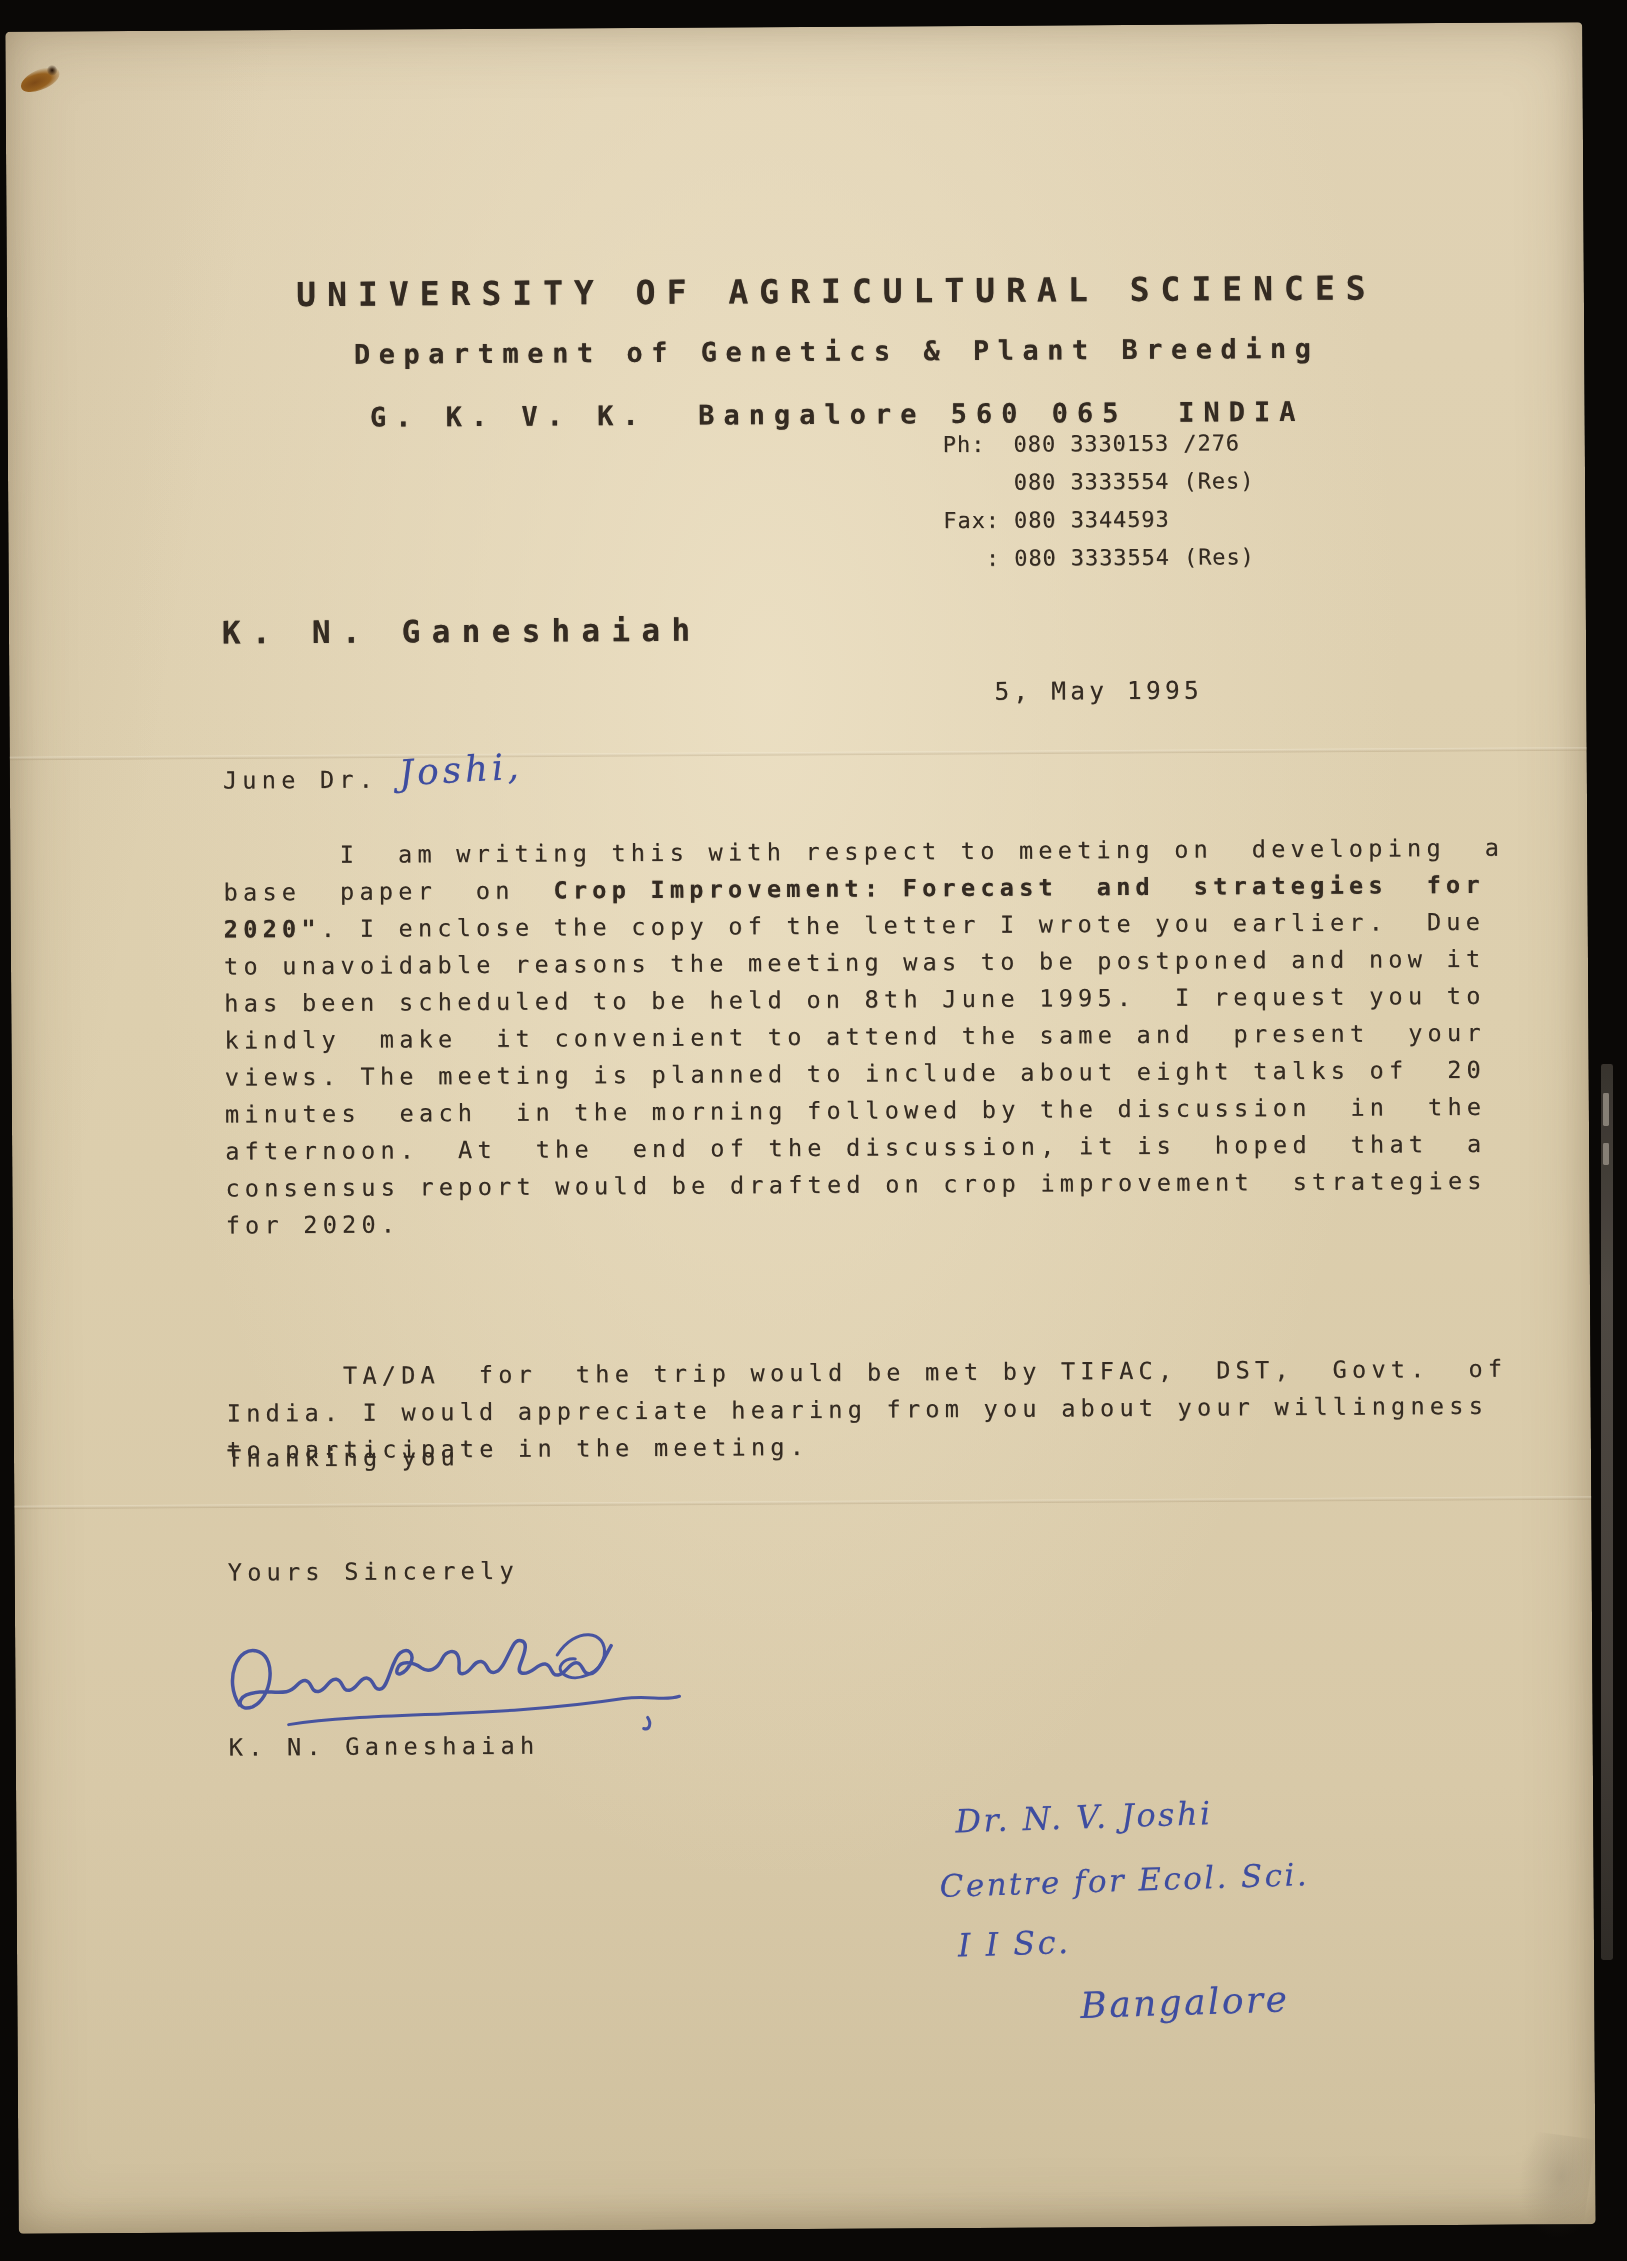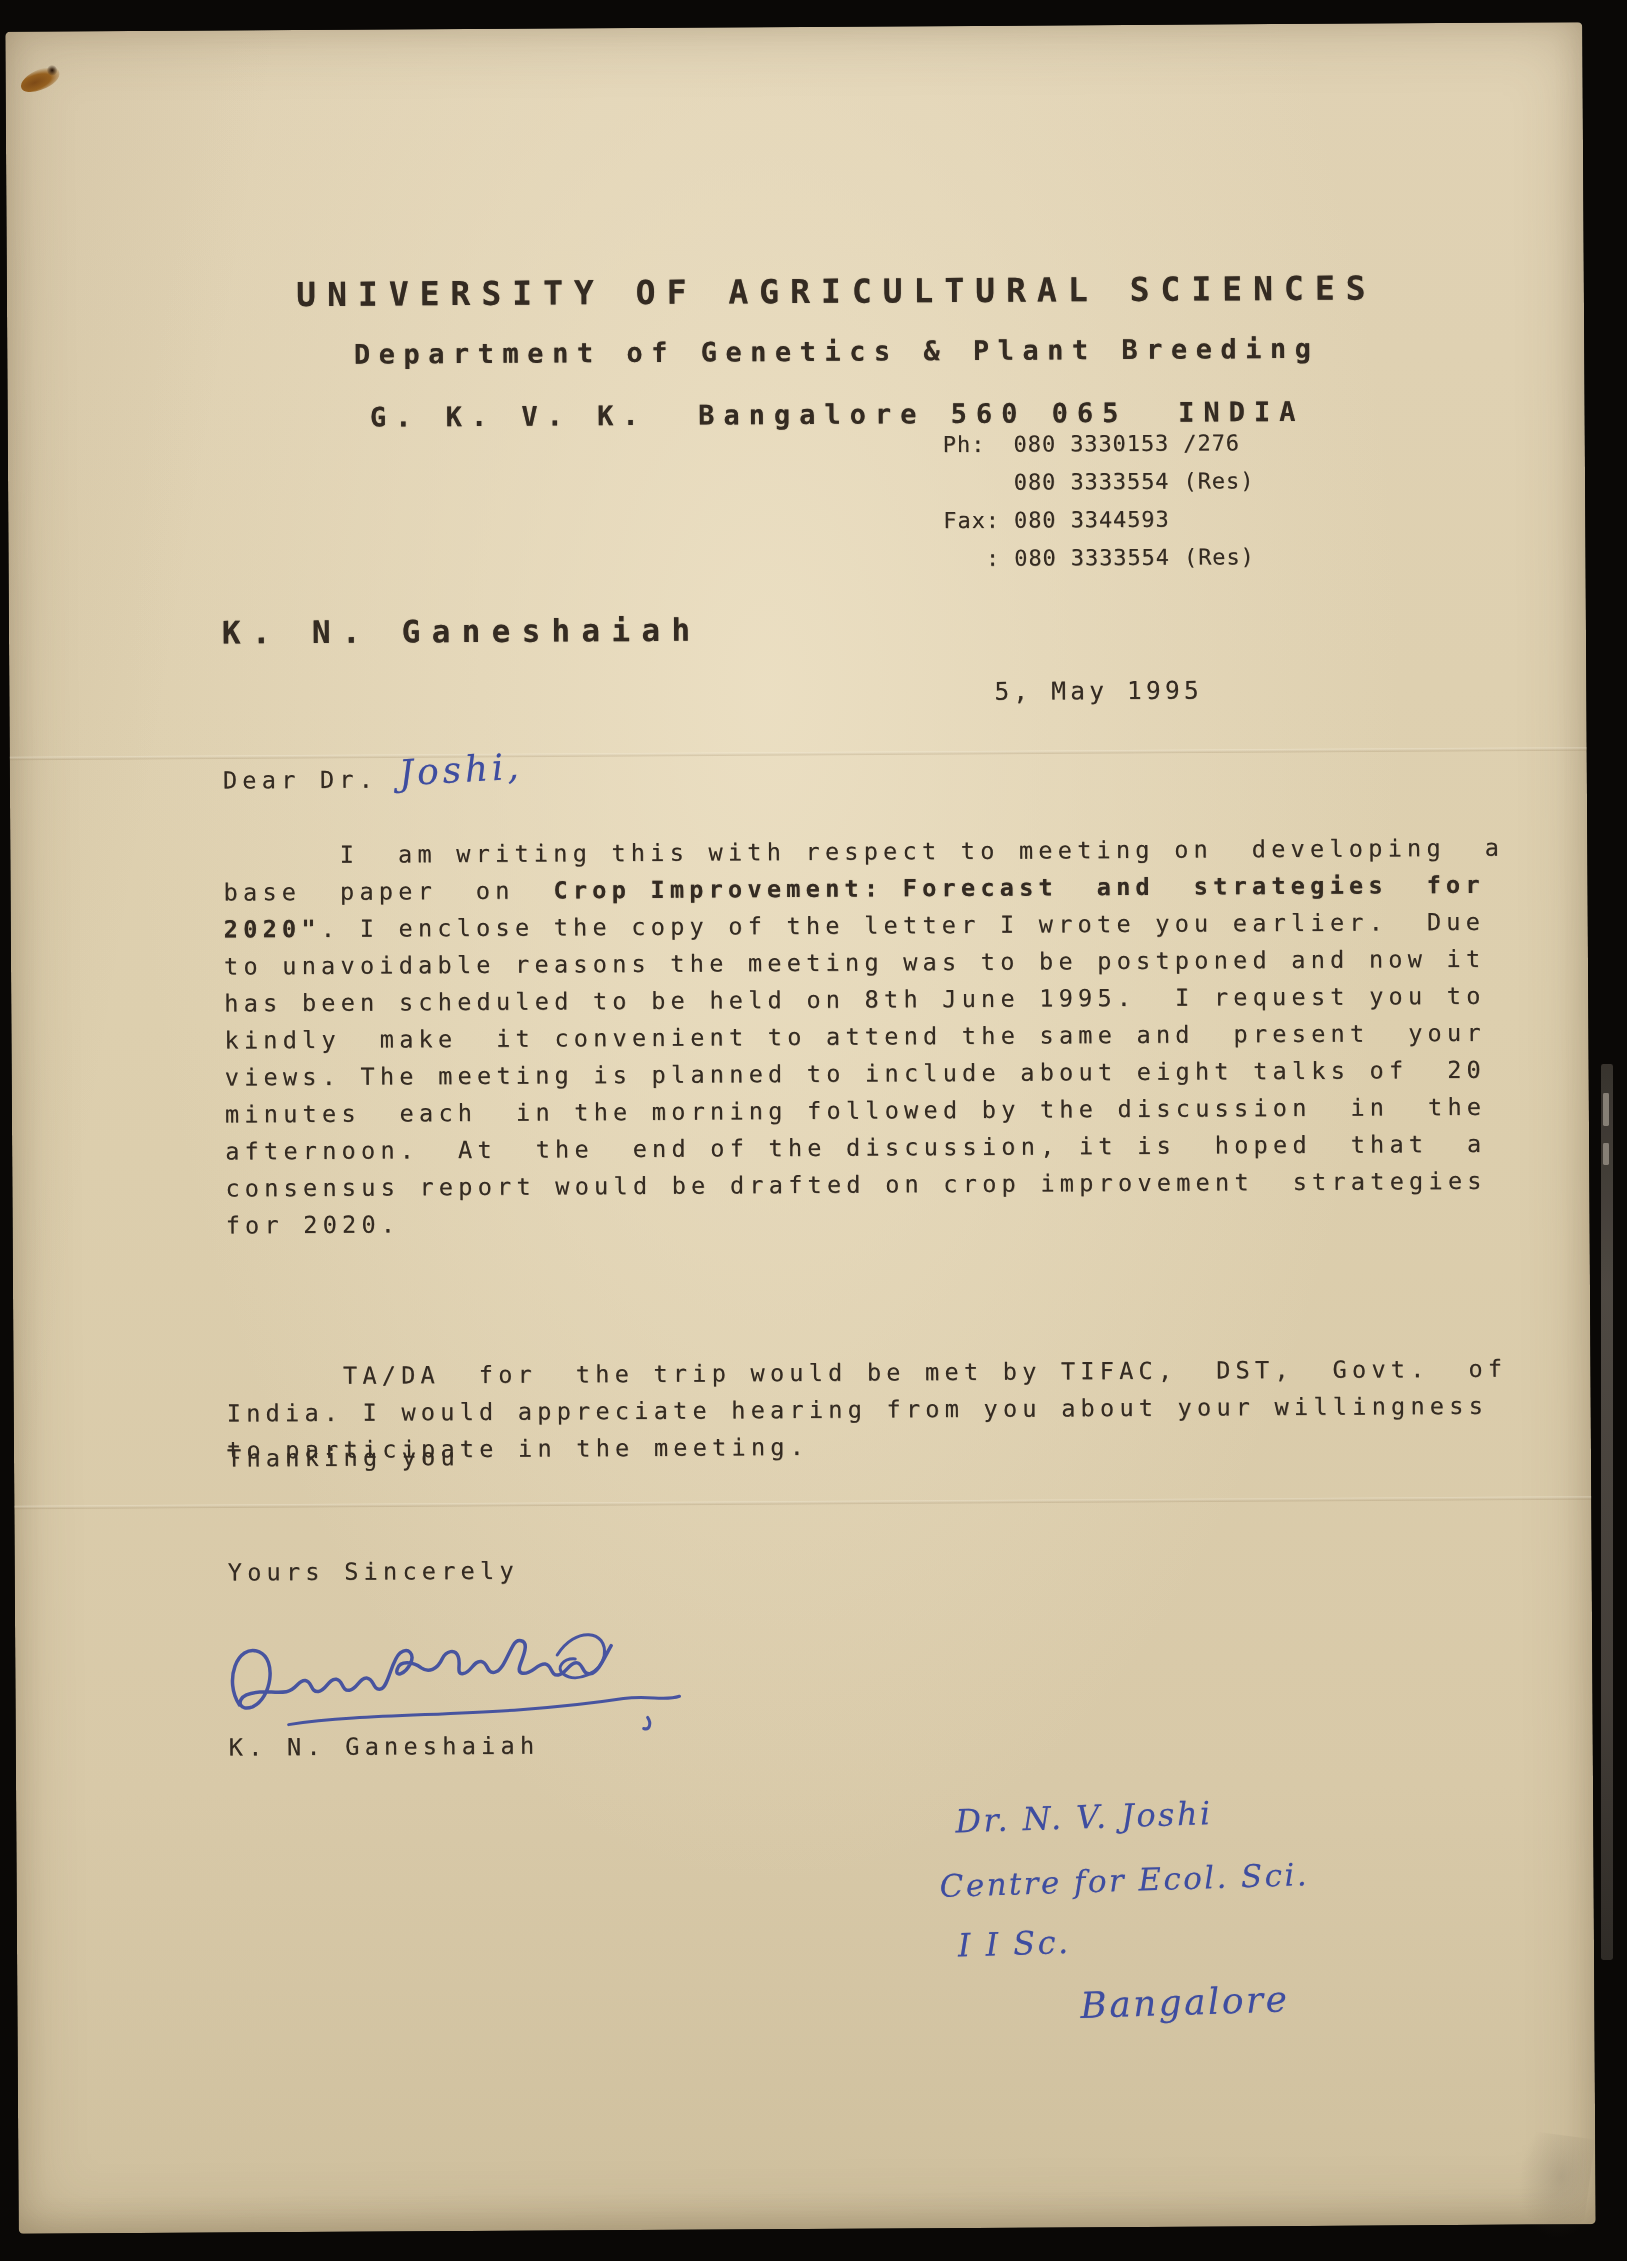--- a/index.html
+++ b/index.html
@@ -110,21 +110,21 @@
 
     <div class="h1 tw tw-bold">UNIVERSITY OF AGRICULTURAL SCIENCES</div>
     <div class="h2 tw tw-bold">Department of Genetics &amp; Plant Breeding</div>
     <div class="h3 tw tw-bold">G. K. V. K.  Bangalore 560 065  INDIA</div>
 
     <div class="contact tw"><div>Ph:  080 3330153 /276</div><div>     080 3333554 (Res)</div><div>Fax: 080 3344593</div><div>   : 080 3333554 (Res)</div></div>
 
     <div class="sender tw tw-bold">K. N. Ganeshaiah</div>
     <div class="date tw">5, May 1995</div>
 
-    <div class="salutation tw">Dear Dr.</div>
+    <div class="salutation tw">June Dr.</div>
     <div class="joshi hand">Joshi,</div>
 
     <div id="para1" class="para tw">
         <div class="tline"><span>      I  am writing this with respect to meeting on  developing  a</span></div>
         <div class="tline"><span>base  paper  on  </span><span class="tw-bold">Crop Improvement: Forecast  and  strategies  for</span></div>
         <div class="tline"><span class="tw-bold">2020"</span><span>. I enclose the copy of the letter I wrote you earlier.  Due</span></div>
         <div class="tline"><span>to unavoidable reasons the meeting was to be postponed and now it</span></div>
         <div class="tline"><span>has been scheduled to be held on 8th June 1995.  I request you to</span></div>
         <div class="tline"><span>kindly  make  it convenient to attend the same and  present  your</span></div>
         <div class="tline"><span>views. The meeting is planned to include about eight talks of  20</span></div>

